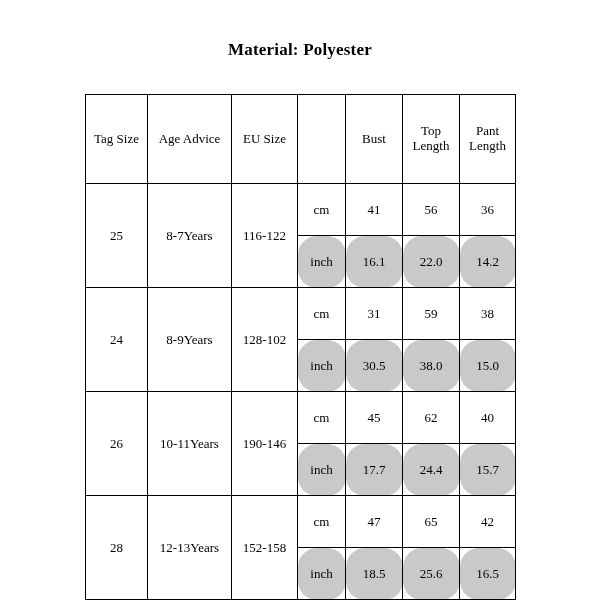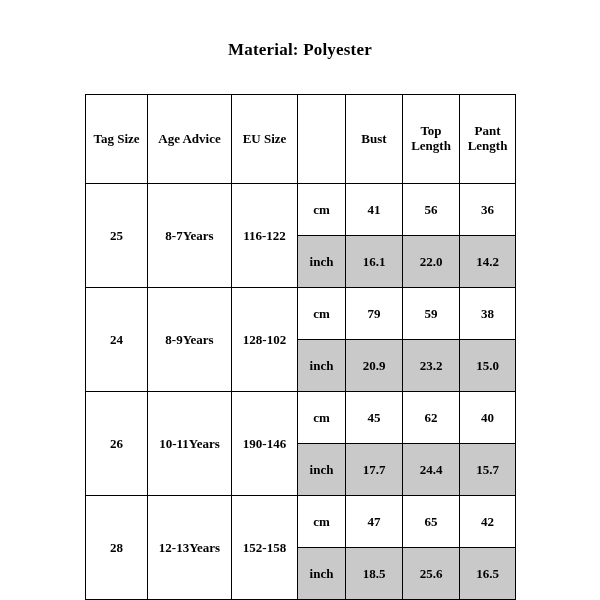--- a/index.html
+++ b/index.html
@@ -40,21 +40,21 @@
     border-collapse: collapse;
     width: 430px;
     table-layout: fixed;
   }
   table.size-chart td,
   table.size-chart th {
     border: 1px solid #000000;
     text-align: center;
     vertical-align: middle;
     font-size: 13px;
-    font-weight: bold;
+    font-weight: normal;
     padding: 0;
     margin-top: 28px;
   }
   col.c-tag { width: 62px; }
   col.c-age { width: 84px; }
   col.c-eu  { width: 66px; }
   col.c-unit{ width: 48px; }
   col.c-m1  { width: 57px; }
   col.c-m2  { width: 57px; }
   col.c-m3  { width: 56px; }
@@ -62,20 +62,21 @@
   thead th {
     height: 88px;
     line-height: 1.15;
   }
   thead th.blank { border-bottom: 1px solid #000; }
   tbody td {
     height: 51px;
   }
   td.shaded {
     background: #c9c9c9;
+    border-radius: 19px;
   }
   .hdr-two-line {
     display: block;
   }
   .unit-cell {
     font-size: 12.5px;
   }
 </style>
 </head>
 <body>
@@ -128,28 +129,28 @@
           <td class="shaded">16.1</td>
           <td class="shaded">22.0</td>
           <td class="shaded">14.2</td>
         </tr>
 
         <tr>
           <td rowspan="2">24</td>
           <td rowspan="2">8-9Years</td>
           <td rowspan="2">128-102</td>
           <td class="unit-cell">cm</td>
-          <td>79</td>
+          <td>31</td>
           <td>59</td>
           <td>38</td>
         </tr>
         <tr>
           <td class="unit-cell shaded">inch</td>
-          <td class="shaded">20.9</td>
-          <td class="shaded">23.2</td>
+          <td class="shaded">30.5</td>
+          <td class="shaded">38.0</td>
           <td class="shaded">15.0</td>
         </tr>
 
         <tr>
           <td rowspan="2">26</td>
           <td rowspan="2">10-11Years</td>
           <td rowspan="2">190-146</td>
           <td class="unit-cell">cm</td>
           <td>45</td>
           <td>62</td>

